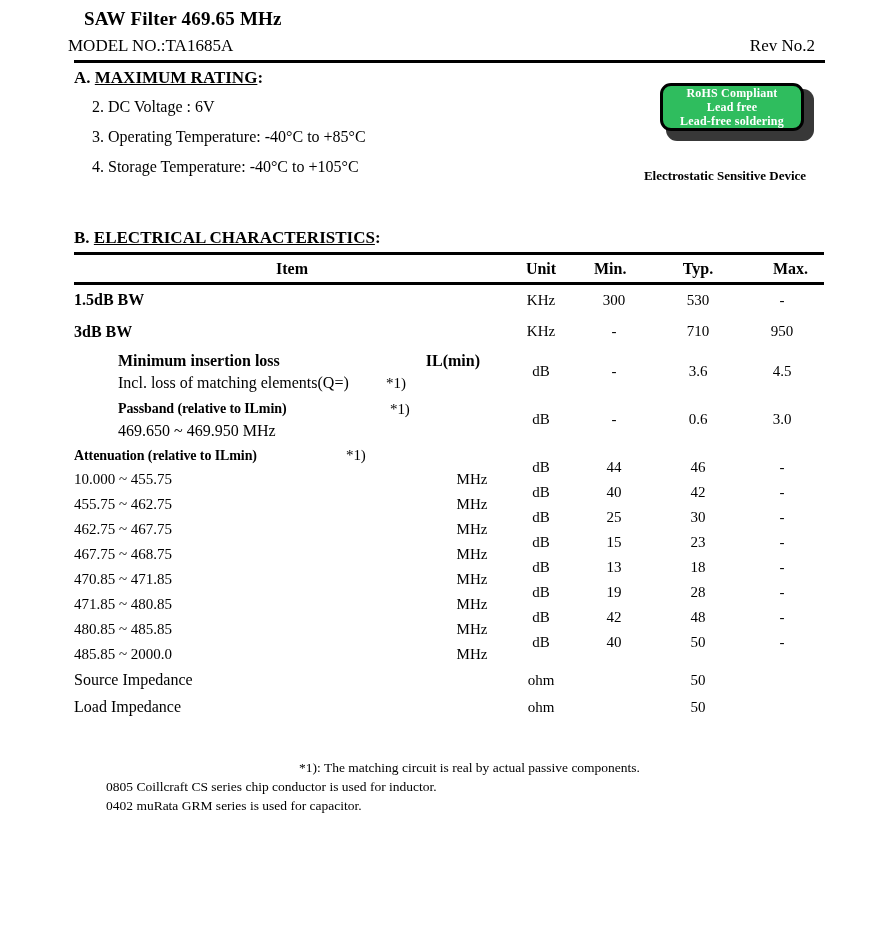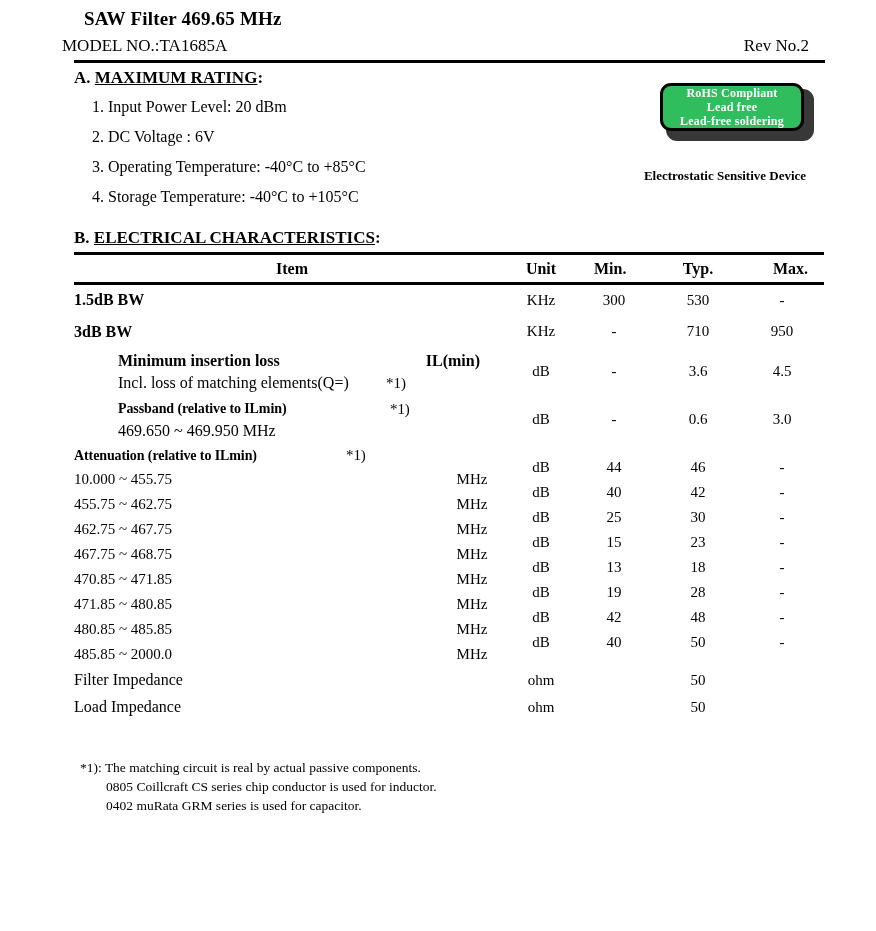--- a/index.html
+++ b/index.html
@@ -28,21 +28,21 @@
     position: absolute;
     left: 84px;
     top: 8px;
     font-size: 19px;
     font-weight: bold;
     letter-spacing: 0.2px;
     white-space: nowrap;
   }
   .model-line {
     position: absolute;
-    left: 60px;
+    left: 66px;
     top: 36px;
     width: 751px;
     height: 22px;
   }
   .model-no {
     position: absolute;
     left: 2px;
     top: 0;
     font-size: 17px;
     white-space: nowrap;
@@ -301,41 +301,40 @@
 
   
   .footnote {
     position: absolute;
     left: 80px;
     top: 758px;
     width: 560px;
     font-size: 13.5px;
     line-height: 19px;
   }
-  .fn-line1 { white-space: nowrap; }
+  .fn-line1 { white-space: nowrap; text-align: right; }
   .fn-line2, .fn-line3 { white-space: nowrap; padding-left: 26px; }
 </style>
 </head>
 <body>
 
 <div class="page">
 
   <div class="doc-title">SAW Filter 469.65 MHz</div>
 
   <div class="model-line">
     <span class="model-no">MODEL NO.:TA1685A</span>
     <span class="rev-no">Rev No.2</span>
   </div>
   <div class="header-rule"></div>
 
   <div class="section-a-head"><span class="sec-letter">A.</span>
     <span class="sec-underline">MAXIMUM RATING</span><span>:</span></div>
 
   <div class="rating-list">
-    <div class="rating-item">1. Input Power Level: 20 dBm</div>
     <div class="rating-item">2. DC Voltage : 6V</div>
     <div class="rating-item">3. Operating Temperature: -40°C to +85°C</div>
     <div class="rating-item">4. Storage Temperature: -40°C to +105°C</div>
   </div>
 
   <div class="rohs-wrap">
     <div class="rohs-shadow"></div>
     <div class="rohs-badge">
       <div class="rohs-line">RoHS Compliant</div>
       <div class="rohs-line">Lead free</div>
@@ -500,21 +499,21 @@
             <div>-</div>
             <div>-</div>
             <div>-</div>
             <div>-</div>
             <div>-</div>
           </div>
         </td>
       </tr>
 
       <tr class="imp-row">
-        <td class="cell b-left v-sep imp-item">Filter Impedance</td>
+        <td class="cell b-left v-sep imp-item">Source Impedance</td>
         <td class="cell v-sep unit-cell">ohm</td>
         <td class="cell b-right val-merged" colspan="3">50</td>
       </tr>
 
       <tr class="imp-row">
         <td class="cell b-left v-sep imp-item">Load Impedance</td>
         <td class="cell v-sep unit-cell">ohm</td>
         <td class="cell b-right val-merged" colspan="3">50</td>
       </tr>
 

